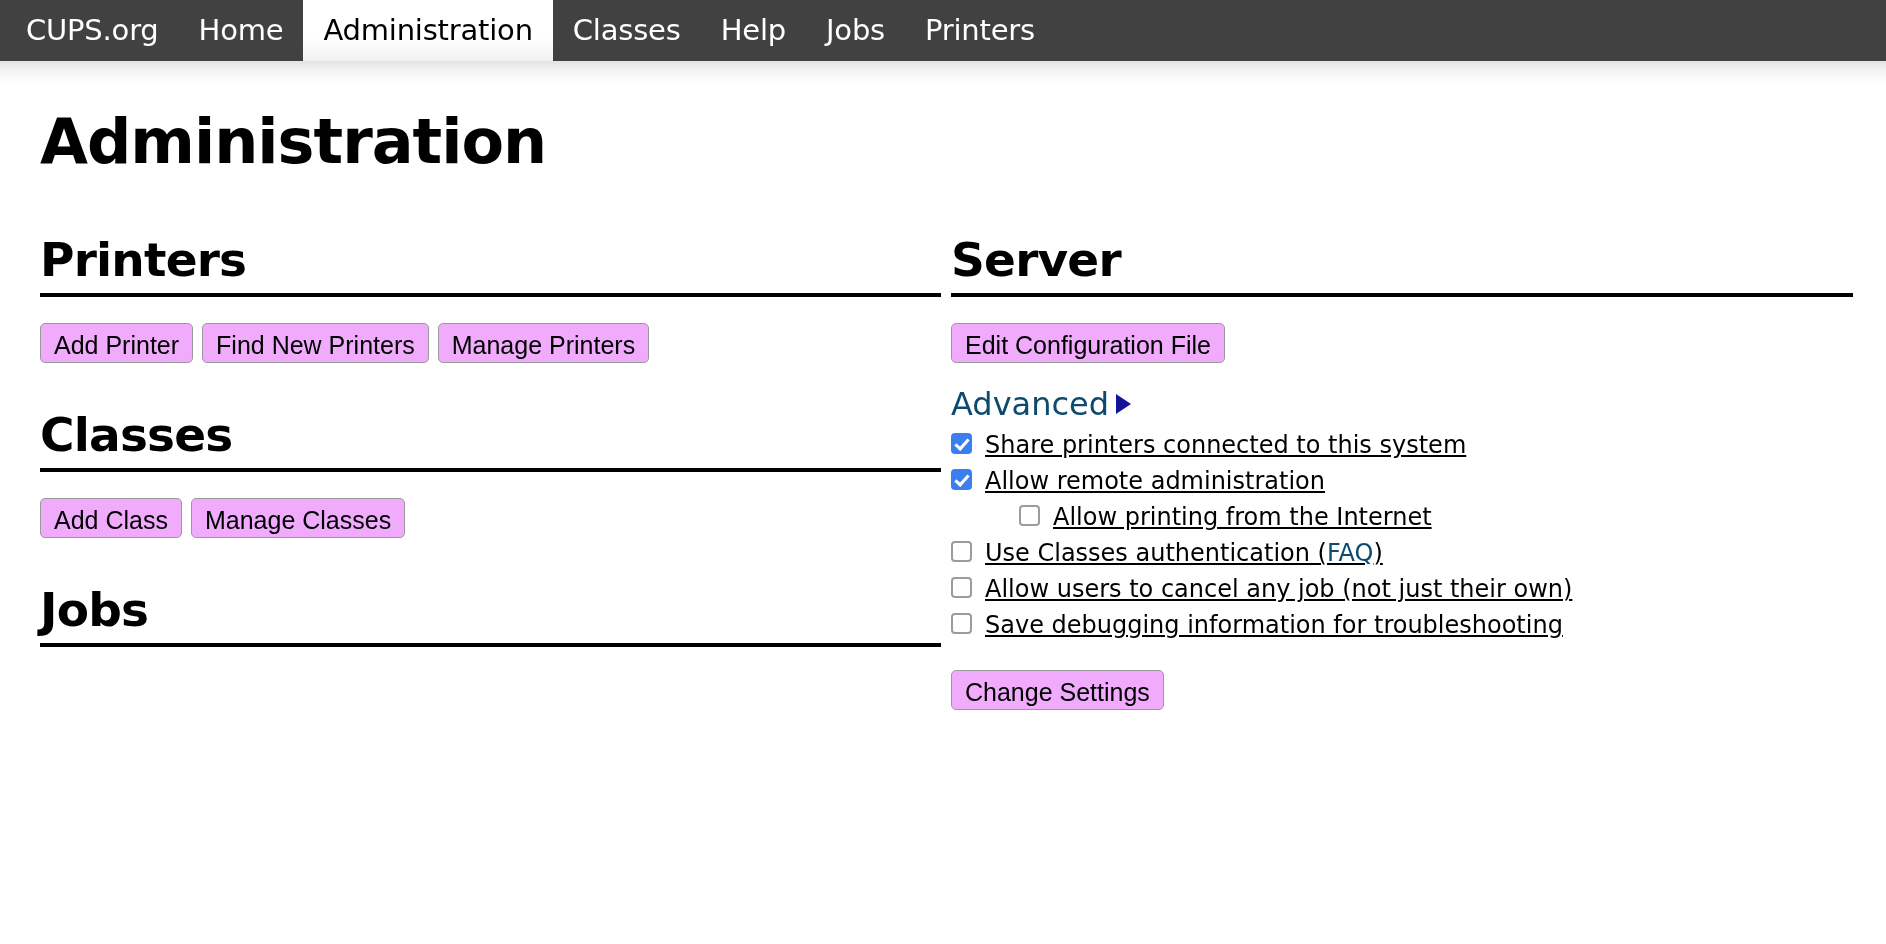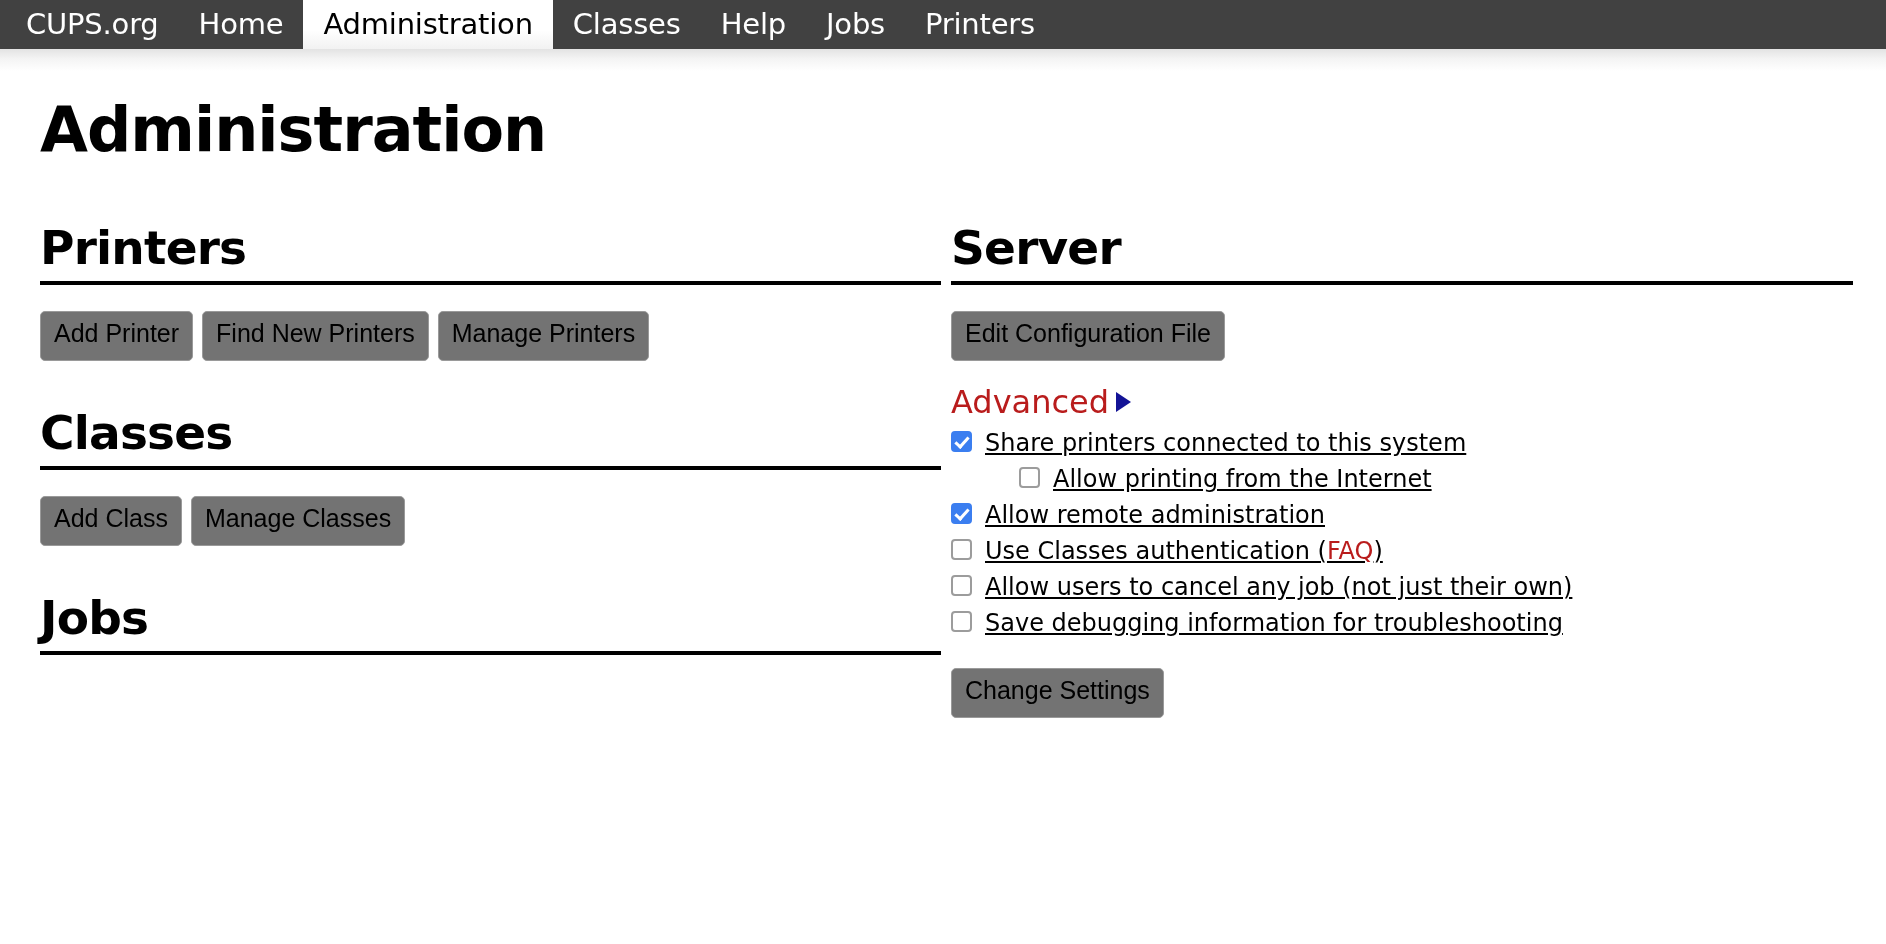--- a/index.html
+++ b/index.html
@@ -12,21 +12,21 @@
     width: 1886px;
     height: 944px;
     font-family: "DejaVu Sans", sans-serif;
     color: #000000;
     overflow: hidden;
   }
 
   
   #navbar {
     position: relative;
-    height: 49px;
+    height: 61px;
     background: #414141;
     display: flex;
     align-items: stretch;
     padding-left: 6px;
     box-sizing: border-box;
   }
   .nav-item {
     display: flex;
     align-items: center;
     padding: 0 20px;
@@ -84,24 +84,24 @@
   .rule.short { width: 901px; }
   .rule.full  { width: 902px; }
 
   .btn-row { margin-top: 26px; }
   .btn {
     display: inline-block;
     font-family: "Liberation Sans", sans-serif;
     font-size: 25px;
     line-height: 1;
     color: #000000;
-    background: #737373;
+    background: #f0abfc;
     border: 1px solid #9a9a9a;
     border-radius: 5px;
-    padding: 9px 13px 14px 13px;
+    padding: 9px 13px 4px 13px;
     margin-right: 9px;
     cursor: pointer;
     white-space: nowrap;
     box-sizing: border-box;
   }
   .btn:last-child { margin-right: 0; }
 
   .gap-section { margin-top: 48px; }
 
   
@@ -112,21 +112,21 @@
     line-height: 1.1;
     letter-spacing: -0.2px;
   }
   .advanced-row {
     margin-top: 24px;
     font-size: 32px;
     line-height: 1.1;
     white-space: nowrap;
   }
   a.link {
-    color: #b91c1c;
+    color: #0c4a6e;
     text-decoration: none;
     cursor: pointer;
   }
   .tri {
     display: inline-block;
     width: 0; height: 0;
     border-left: 15px solid #131396;
     border-top: 10px solid transparent;
     border-bottom: 10px solid transparent;
     margin-left: 7px;
@@ -231,27 +231,27 @@
 
         <div class="advanced-row">
           <a class="link">Advanced</a><span class="tri"></span>
         </div>
 
         <div class="check-list" id="settings-list">
             <div class="check-row">
               <span class="cbox checked"></span>
               <span class="check-label">Share printers connected to this system</span>
             </div>
-            <div class="check-row indent">
-              <span class="cbox"></span>
-              <span class="check-label">Allow printing from the Internet</span>
-            </div>
             <div class="check-row">
               <span class="cbox checked"></span>
               <span class="check-label">Allow remote administration</span>
+            </div>
+            <div class="check-row indent">
+              <span class="cbox"></span>
+              <span class="check-label">Allow printing from the Internet</span>
             </div>
             <div class="check-row">
               <span class="cbox"></span>
               <span class="check-label"><span>Use Classes authentication (</span><a class="link">FAQ</a><span>)</span></span>
             </div>
             <div class="check-row">
               <span class="cbox"></span>
               <span class="check-label">Allow users to cancel any job (not just their own)</span>
             </div>
             <div class="check-row">

